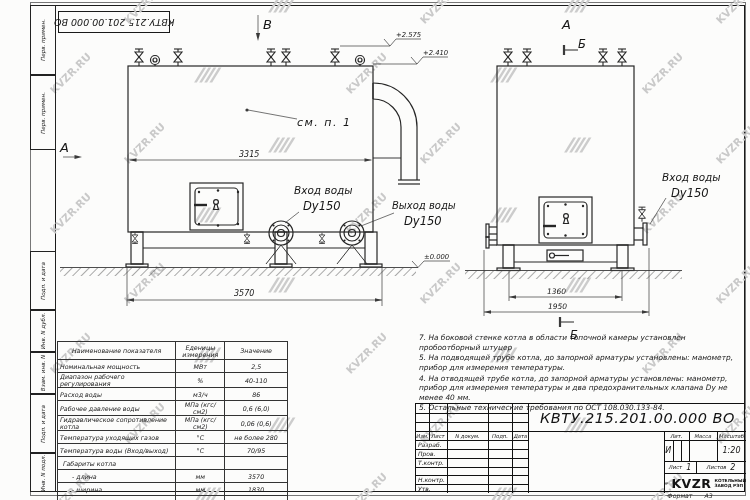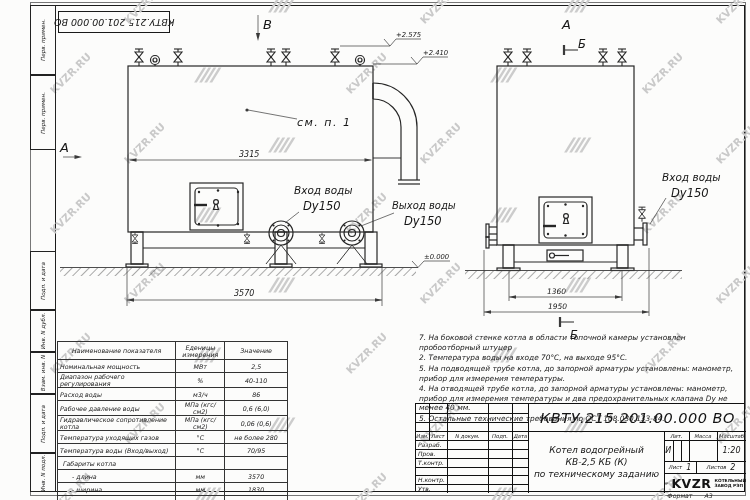--- a/index.html
+++ b/index.html
@@ -547,21 +547,20 @@
         <tr>
           <td class="ind2">- высота</td>
           <td class="c">мм</td>
           <td class="c">2460</td>
         </tr>
       </tbody>
   </table>
 
   <div class="overlay notes" id="notes">
       <div>7. На боковой стенке котла в области топочной камеры установлен пробоотборный штуцер</div>
-      <div>2. Температура воды на входе 70°С, на выходе 95°С.</div>
       <div>5. На подводящей трубе котла, до запорной арматуры установлены: манометр, прибор для измерения температуры.</div>
       <div>4. На отводящей трубе котла, до запорной арматуры установлены: манометр, прибор для измерения температуры и два предохранительных клапана Dу не менее 40 мм.</div>
       <div>5. Остальные технические требования по ОСТ 108.030.133-84.</div>
     </div>
 
   <div class="overlay tb">
     <div class="vl" style="left:112px;top:0;height:89px"></div>
     <div class="hl" style="left:0;top:9px;width:112px"></div>
     <div class="hl" style="left:0;top:18px;width:112px"></div>
     <div class="hl" style="left:0;top:27px;width:330px"></div>
@@ -594,25 +593,20 @@
         <div class="cell lab" style="left: 96px; top: 27px; width: 17px; height: 9px;">Дата</div>
       </div>
     <div id="sign-rows">
         <div class="cell siglab" style="left: 0px; top: 36px; width: 31px; height: 8.8px;">Разраб.</div>
         <div class="cell siglab" style="left: 0px; top: 44.83px; width: 31px; height: 8.8px;">Пров.</div>
         <div class="cell siglab" style="left: 0px; top: 53.66px; width: 31px; height: 8.8px;">Т.контр.</div>
         <div class="cell siglab" style="left: 0px; top: 62.49px; width: 31px; height: 8.8px;"></div>
         <div class="cell siglab" style="left: 0px; top: 71.32px; width: 31px; height: 8.8px;">Н.контр.</div>
         <div class="cell siglab" style="left: 0px; top: 80.15px; width: 31px; height: 8.8px;">Утв.</div>
       </div>
-    <div class="cell ttl" style="left:113px;top:27px;width:135px;height:62px">
-      <div>Котел водогрейный</div>
-      <div>КВ-2,5 КБ (К)</div>
-      <div>по техническому заданию</div>
-    </div>
     <div class="cell lab" style="left:248px;top:27px;width:25px;height:9px">Лит.</div>
     <div class="cell lab" style="left:273px;top:27px;width:28px;height:9px">Масса</div>
     <div class="cell lab" style="left:301px;top:27px;width:29px;height:9px">Масштаб</div>
     <div class="cell val" style="left:248px;top:36px;width:8.5px;height:21px">И</div>
     <div class="cell val" style="left:301px;top:36px;width:29px;height:21px">1:20</div>
     <div class="cell" style="left:248px;top:57px;width:32px;height:12px;gap:4px">
       <span class="lab">Лист</span>
       <span class="val">1</span>
     </div>
     <div class="cell" style="left:280px;top:57px;width:50px;height:12px;gap:4px">

